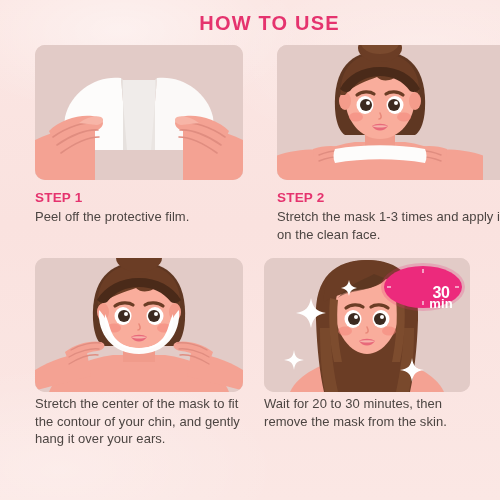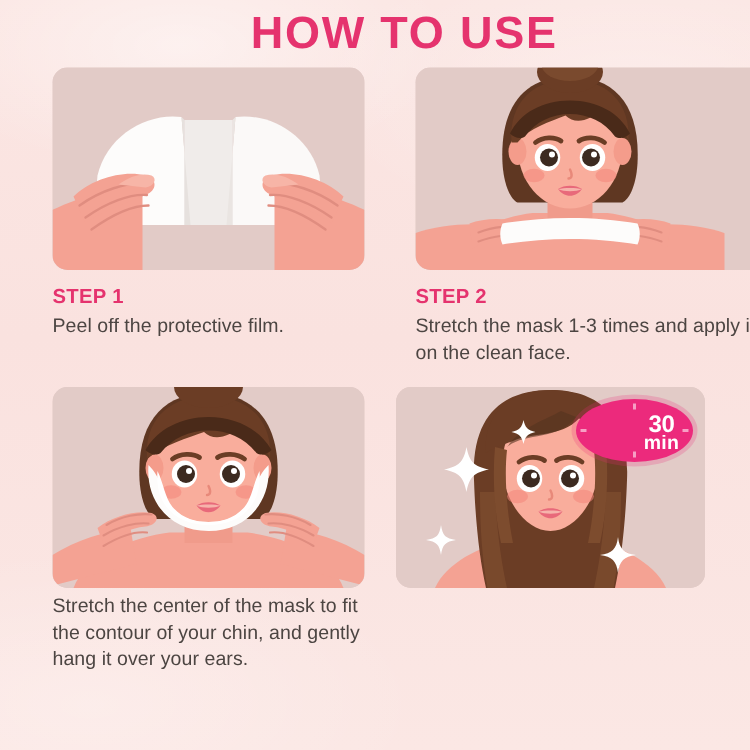--- a/index.html
+++ b/index.html
@@ -16,21 +16,21 @@
       radial-gradient(ellipse 260px 120px at 120px 30px, rgba(255,255,255,0.45), rgba(255,255,255,0) 70%),
       radial-gradient(ellipse 300px 140px at 420px 60px, rgba(255,255,255,0.30), rgba(255,255,255,0) 70%),
       radial-gradient(ellipse 320px 150px at 60px 470px, rgba(255,255,255,0.25), rgba(255,255,255,0) 70%),
       linear-gradient(180deg,#fbe6e3 0%, #fae2df 45%, #fbe7e4 100%);
   }
 
   .title{
     position:absolute;left:0;right:0;top:7px;
     text-align:center;
     color:#e5336e;
-    font-size:30px;
+    font-size:20px;
     font-weight:bold;
     letter-spacing:1.2px;
     line-height:32px;
     margin-left:39px;
   }
 
   .grid{
     position:absolute;
     left:35px;top:45px;
     width:435px;
@@ -73,21 +73,21 @@
   svg{display:block;}
 
   .badge{
     position:absolute;
     right:8px;top:8px;
     width:42px;height:42px;
     border-radius:50%;
     background:#ec2a7c;
     box-shadow:0 0 0 3px rgba(236,42,124,0.22);
     display:flex;flex-direction:column;
-    align-items:center;justify-content:center;
+    align-items:center;justify-content:flex-end;
     color:#ffffff;
     z-index:5;
     padding-left:36px;
   }
   .badge .big{font-size:16px;font-weight:bold;line-height:15px;letter-spacing:-.3px;}
   .badge .small{font-size:13px;font-weight:bold;line-height:8px;letter-spacing:.2px;}
   .badge .tick{
     position:absolute;
     background:rgba(255,255,255,0.55);
   }
@@ -314,16 +314,17 @@
         </div>
         <div class="badge">
           <span class="tick t-top"></span>
           <span class="tick t-bot"></span>
           <span class="tick t-left"></span>
           <span class="tick t-right"></span>
           <span class="big">30</span>
           <span class="small">min</span>
         </div>
       </div>
+      <div class="step-text">Wait for 20 to 30 minutes, then remove the mask from the skin.</div>
     </div>
 
   </div>
 </div>
 
 </body></html>

